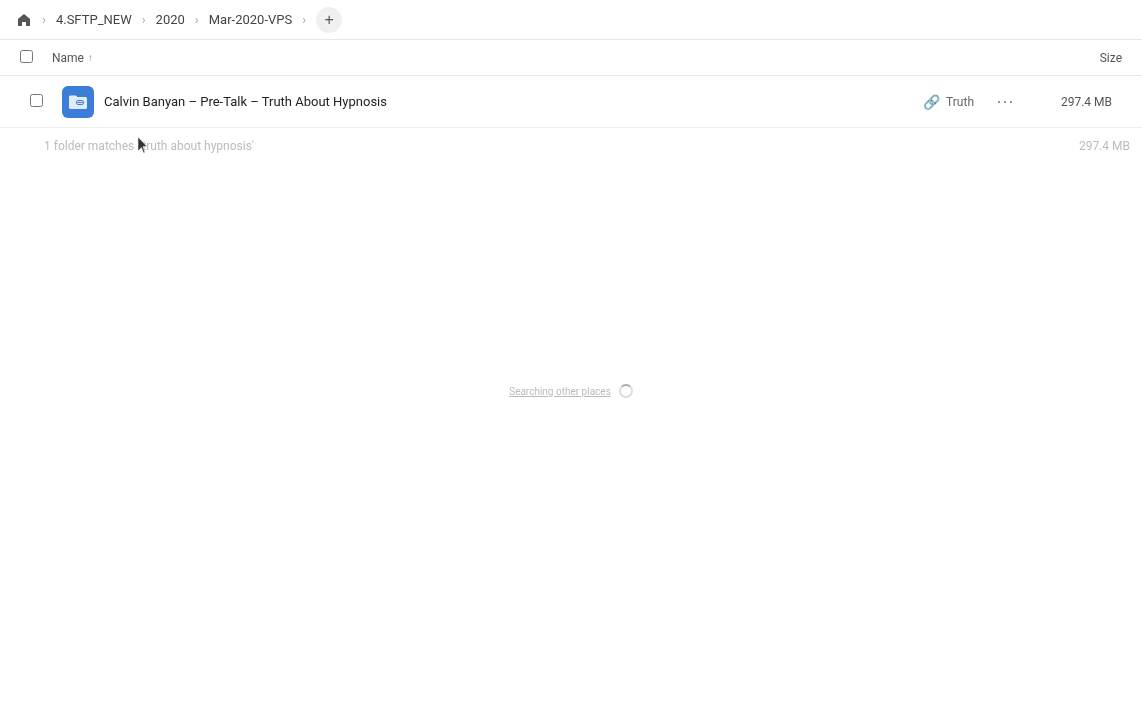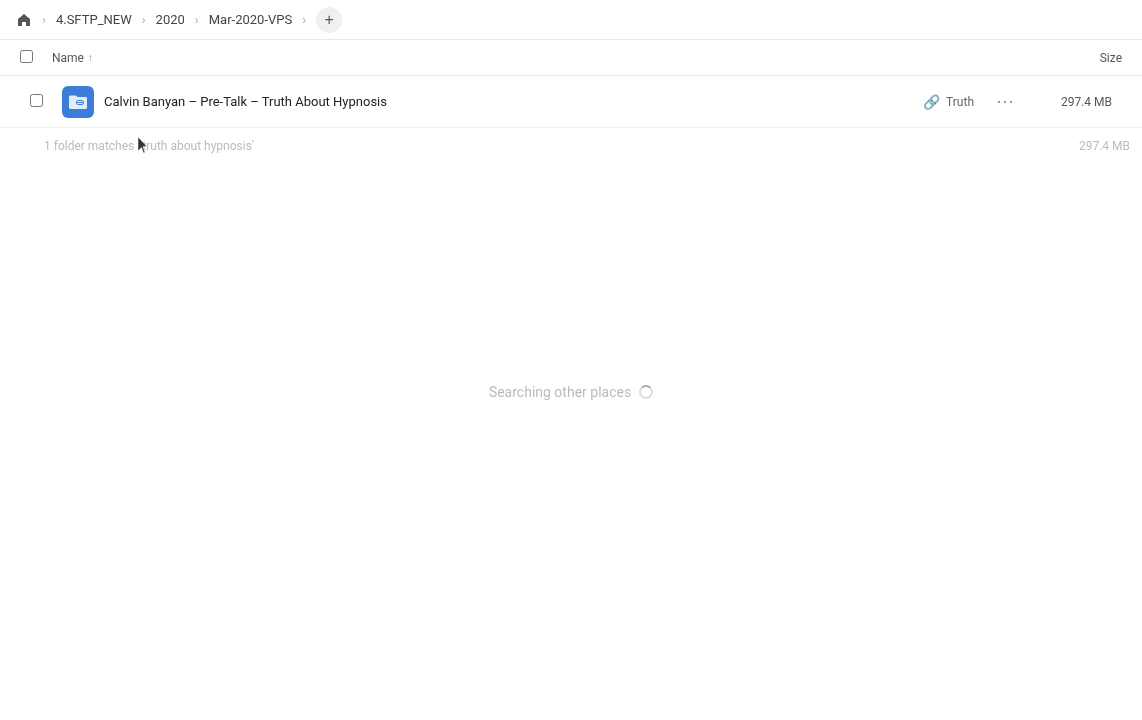--- a/index.html
+++ b/index.html
@@ -190,22 +190,23 @@
     
     .searching-area {
       display: flex;
       justify-content: center;
       align-items: center;
       margin-top: 220px;
       gap: 8px;
     }
 
     .searching-text {
-      font-size: 14px;
+      font-size: 10px;
       color: #bbb;
+      text-decoration: underline;
     }
 
     
     .spinner {
       width: 14px;
       height: 14px;
       border: 2px solid #ddd;
       border-top-color: #aaa;
       border-radius: 50%;
       animation: spin 0.8s linear infinite;

